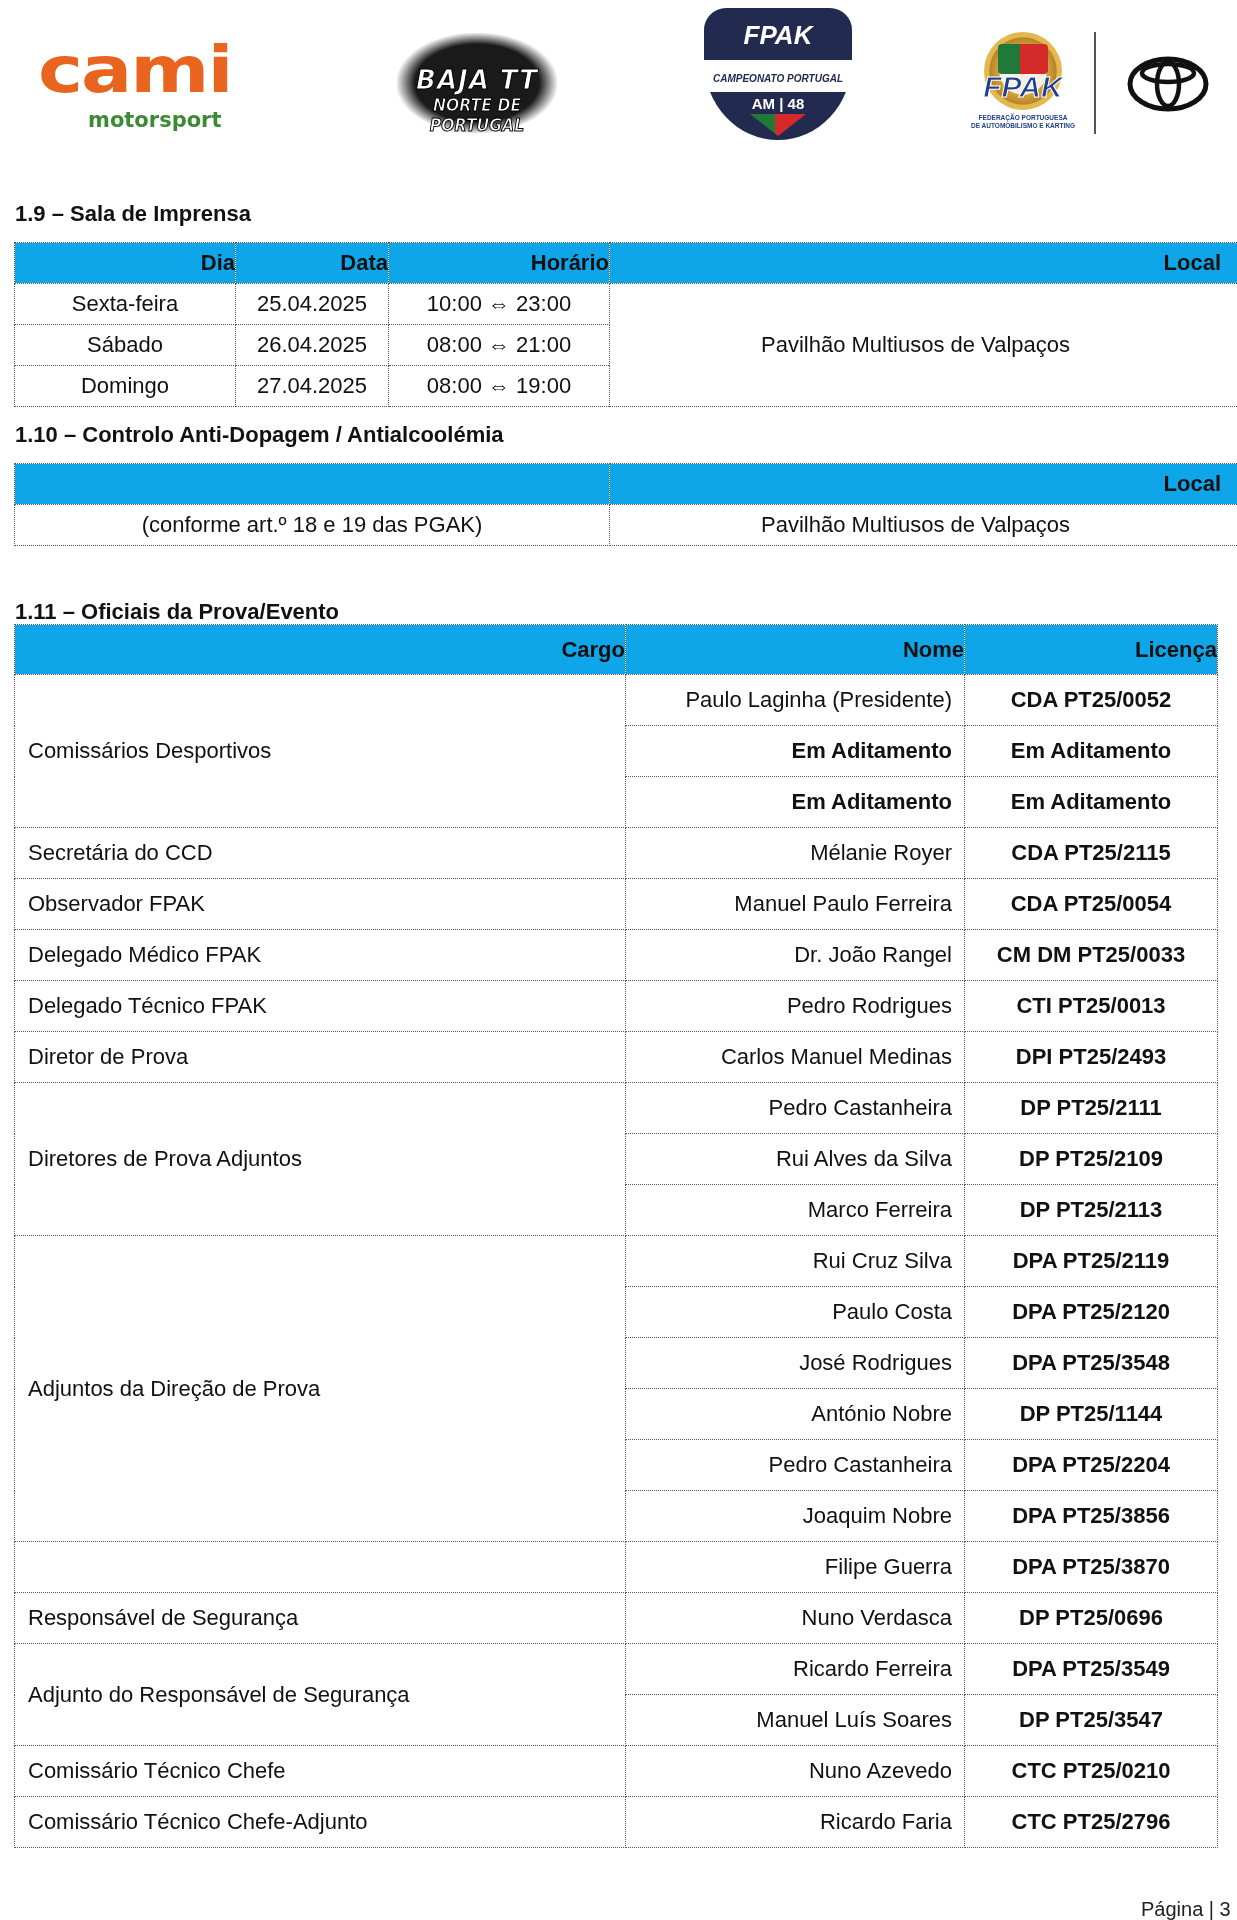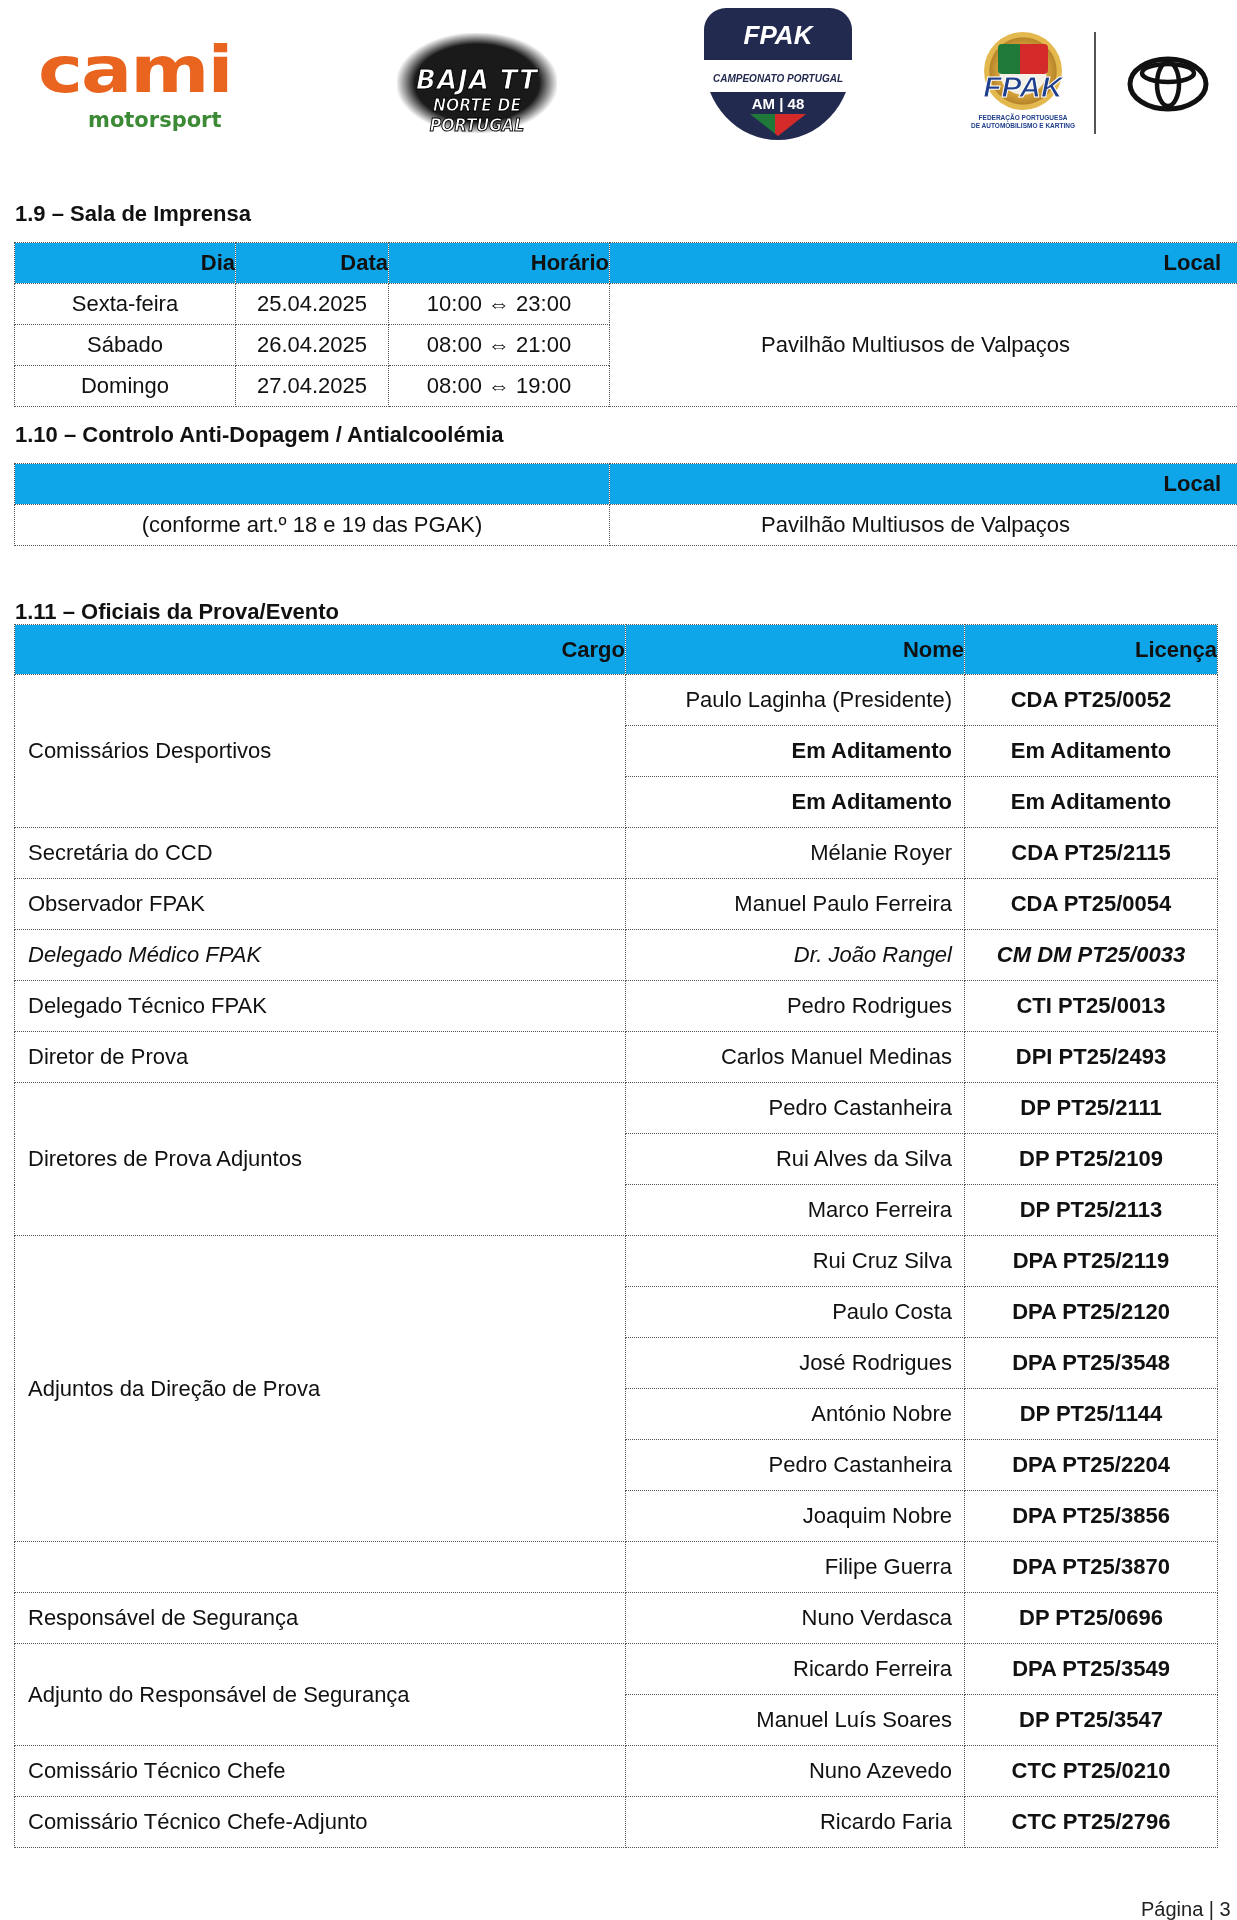--- a/index.html
+++ b/index.html
@@ -230,21 +230,21 @@
       <tr style="height: 51px;">
         <td class="l" rowspan="1">Secretária do CCD</td>
         <td class="r">Mélanie Royer</td>
         <td class="c b">CDA PT25/2115</td>
       </tr>
       <tr style="height: 51px;">
         <td class="l" rowspan="1">Observador FPAK</td>
         <td class="r">Manuel Paulo Ferreira</td>
         <td class="c b">CDA PT25/0054</td>
       </tr>
-      <tr style="height: 51px; font-style: italic;">
+      <tr style="height: 51px;">
         <td class="l" rowspan="1">Delegado Médico FPAK</td>
         <td class="r">Dr. João Rangel</td>
         <td class="c b">CM DM PT25/0033</td>
       </tr>
       <tr style="height: 51px;">
         <td class="l" rowspan="1">Delegado Técnico FPAK</td>
         <td class="r">Pedro Rodrigues</td>
         <td class="c b">CTI PT25/0013</td>
       </tr>
       <tr style="height: 51px;">

